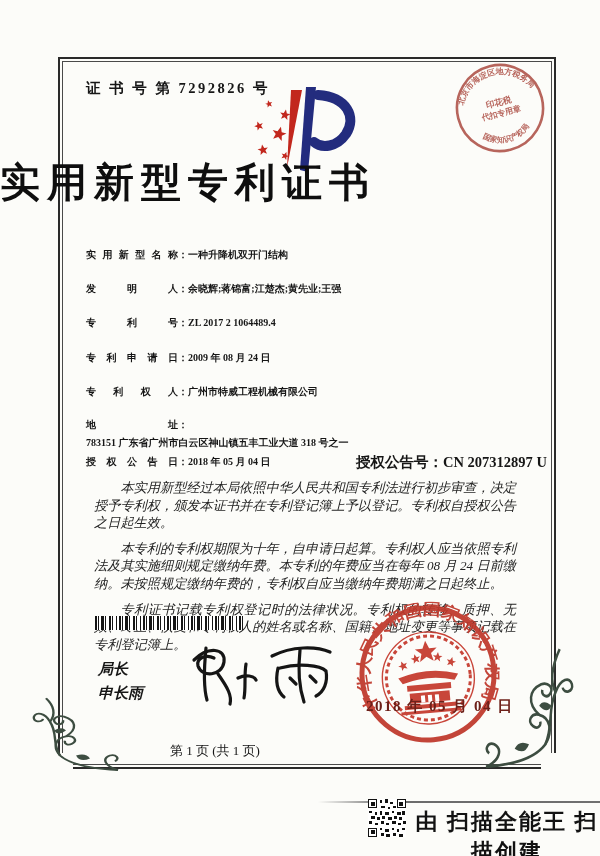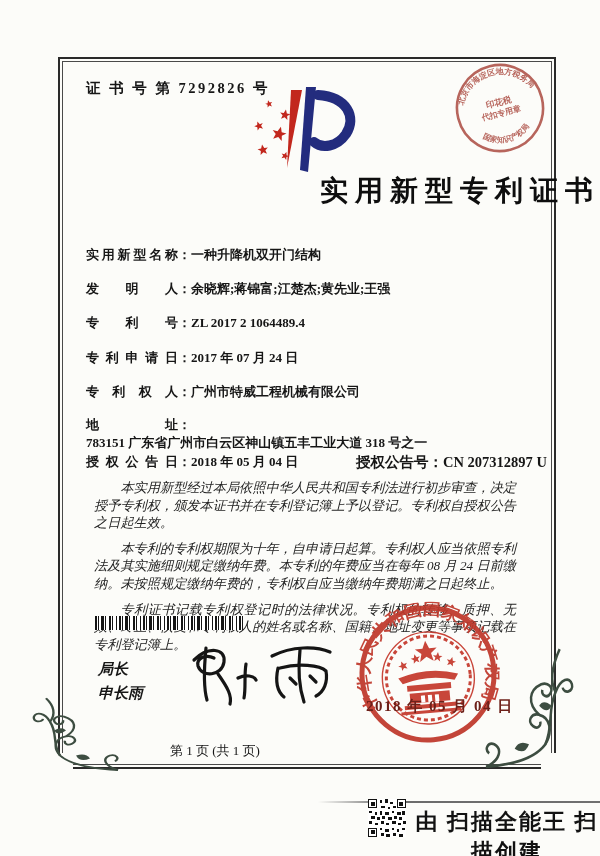--- a/index.html
+++ b/index.html
@@ -8,26 +8,26 @@
     background:#fcfcf9;
     font-family:"Liberation Serif","DejaVu Serif",serif;
     color:#1c1c1c;
   }
   .frame-outer{position:absolute;left:58px;top:57px;width:498px;height:712px;
     border:2.5px solid #2a2a2a;box-sizing:border-box;}
   .frame-inner{position:absolute;left:2px;top:2px;right:2px;bottom:2px;
     border:1px solid #4a4a4a;}
   .cert-number{position:absolute;left:86px;top:79px;font-size:14.5px;font-weight:700;
     letter-spacing:2.5px;color:#171717;}
-  .title{position:absolute;left:0;top:172px;width:600px;text-align:right;
-    font-size:28px;font-weight:700;letter-spacing:7px;color:#0e0e0e;}
+  .title{position:absolute;left:0;top:155px;width:600px;text-align:left;
+    font-size:40px;font-weight:700;letter-spacing:7px;color:#0e0e0e;}
   .logo{position:absolute;left:235px;top:84px;width:130px;height:92px;}
   .tax-stamp{position:absolute;left:452px;top:60px;width:96px;height:96px;
     transform:rotate(-14deg);opacity:.82;}
-  .frow{position:absolute;left:86px;width:444px;font-size:13px;font-weight:700;
+  .frow{position:absolute;left:86px;width:444px;font-size:10px;font-weight:700;
     line-height:18px;color:#161616;}
   .frow .lbl{display:inline-block;width:92px;text-align:justify;text-align-last:justify;
     vertical-align:top;}
   .frow .sep{vertical-align:top;}
   .frow .val{display:inline-block;width:336px;vertical-align:top;}
   .r0{top:246px}.r1{top:280px}.r2{top:314px}.r3{top:349px}.r4{top:383px}
   .r5{top:416px}.r5 .val{width:352px}.r6{top:453px}
   .grant-no{position:absolute;left:356px;top:453px;font-size:14.5px;font-weight:700;color:#161616;}
   .paras{position:absolute;left:86px;top:471px;width:438px;font-size:13.2px;
     font-style:italic;color:#232323;}
@@ -101,21 +101,21 @@
 <div class="frow r0">
   <span class="lbl">实用新型名称</span><span class="sep">：</span><span class="val">一种升降机双开门结构</span>
 </div>
 <div class="frow r1">
   <span class="lbl">发明人</span><span class="sep">：</span><span class="val">余晓辉;蒋锦富;江楚杰;黄先业;王强</span>
 </div>
 <div class="frow r2">
   <span class="lbl">专利号</span><span class="sep">：</span><span class="val">ZL 2017 2 1064489.4</span>
 </div>
 <div class="frow r3">
-  <span class="lbl">专利申请日</span><span class="sep">：</span><span class="val">2017 年 07 月 24 日</span>
+  <span class="lbl">专利申请日</span><span class="sep">：</span><span class="val">2009 年 08 月 24 日</span>
 </div>
 <div class="frow r4">
   <span class="lbl">专利权人</span><span class="sep">：</span><span class="val">广州市特威工程机械有限公司</span>
 </div>
 <div class="frow r5">
   <span class="lbl">地址</span><span class="sep">：</span><span class="val">783151 广东省广州市白云区神山镇五丰工业大道 318 号之一</span>
 </div>
 <div class="frow r6">
   <span class="lbl">授权公告日</span><span class="sep">：</span><span class="val">2018 年 05 月 04 日</span>
 </div>

